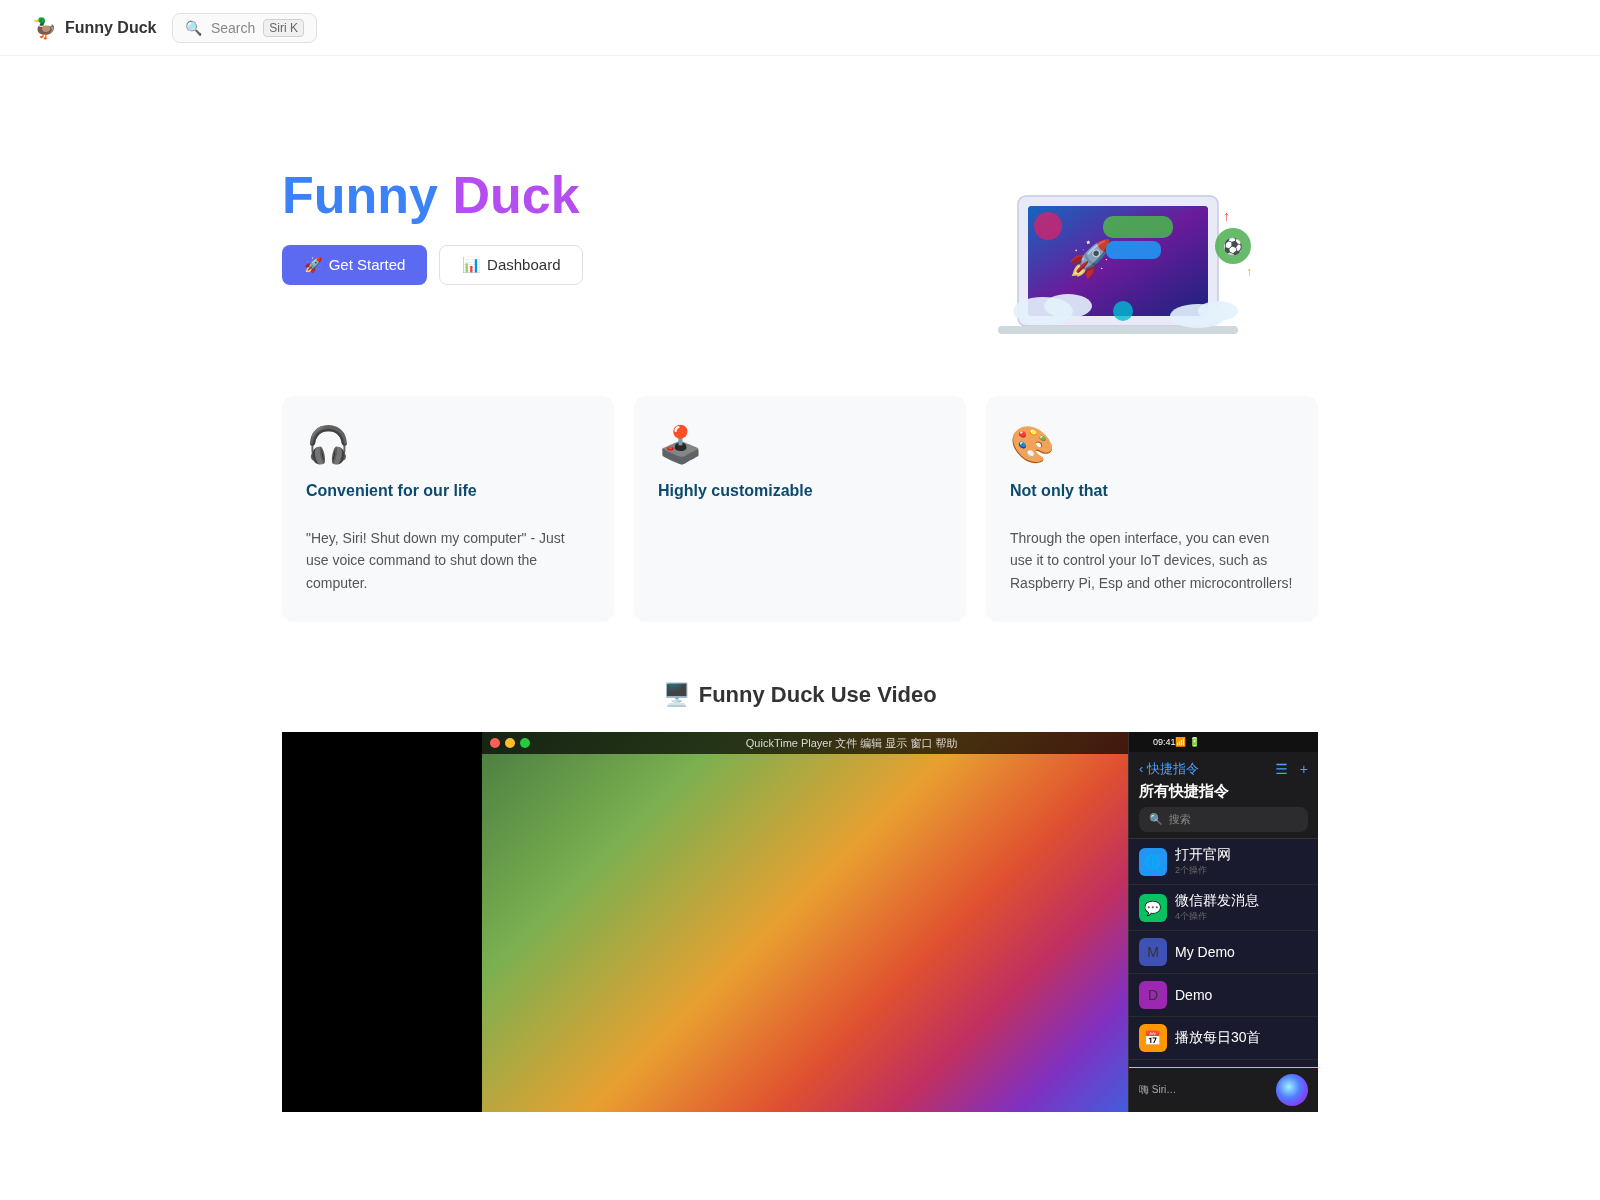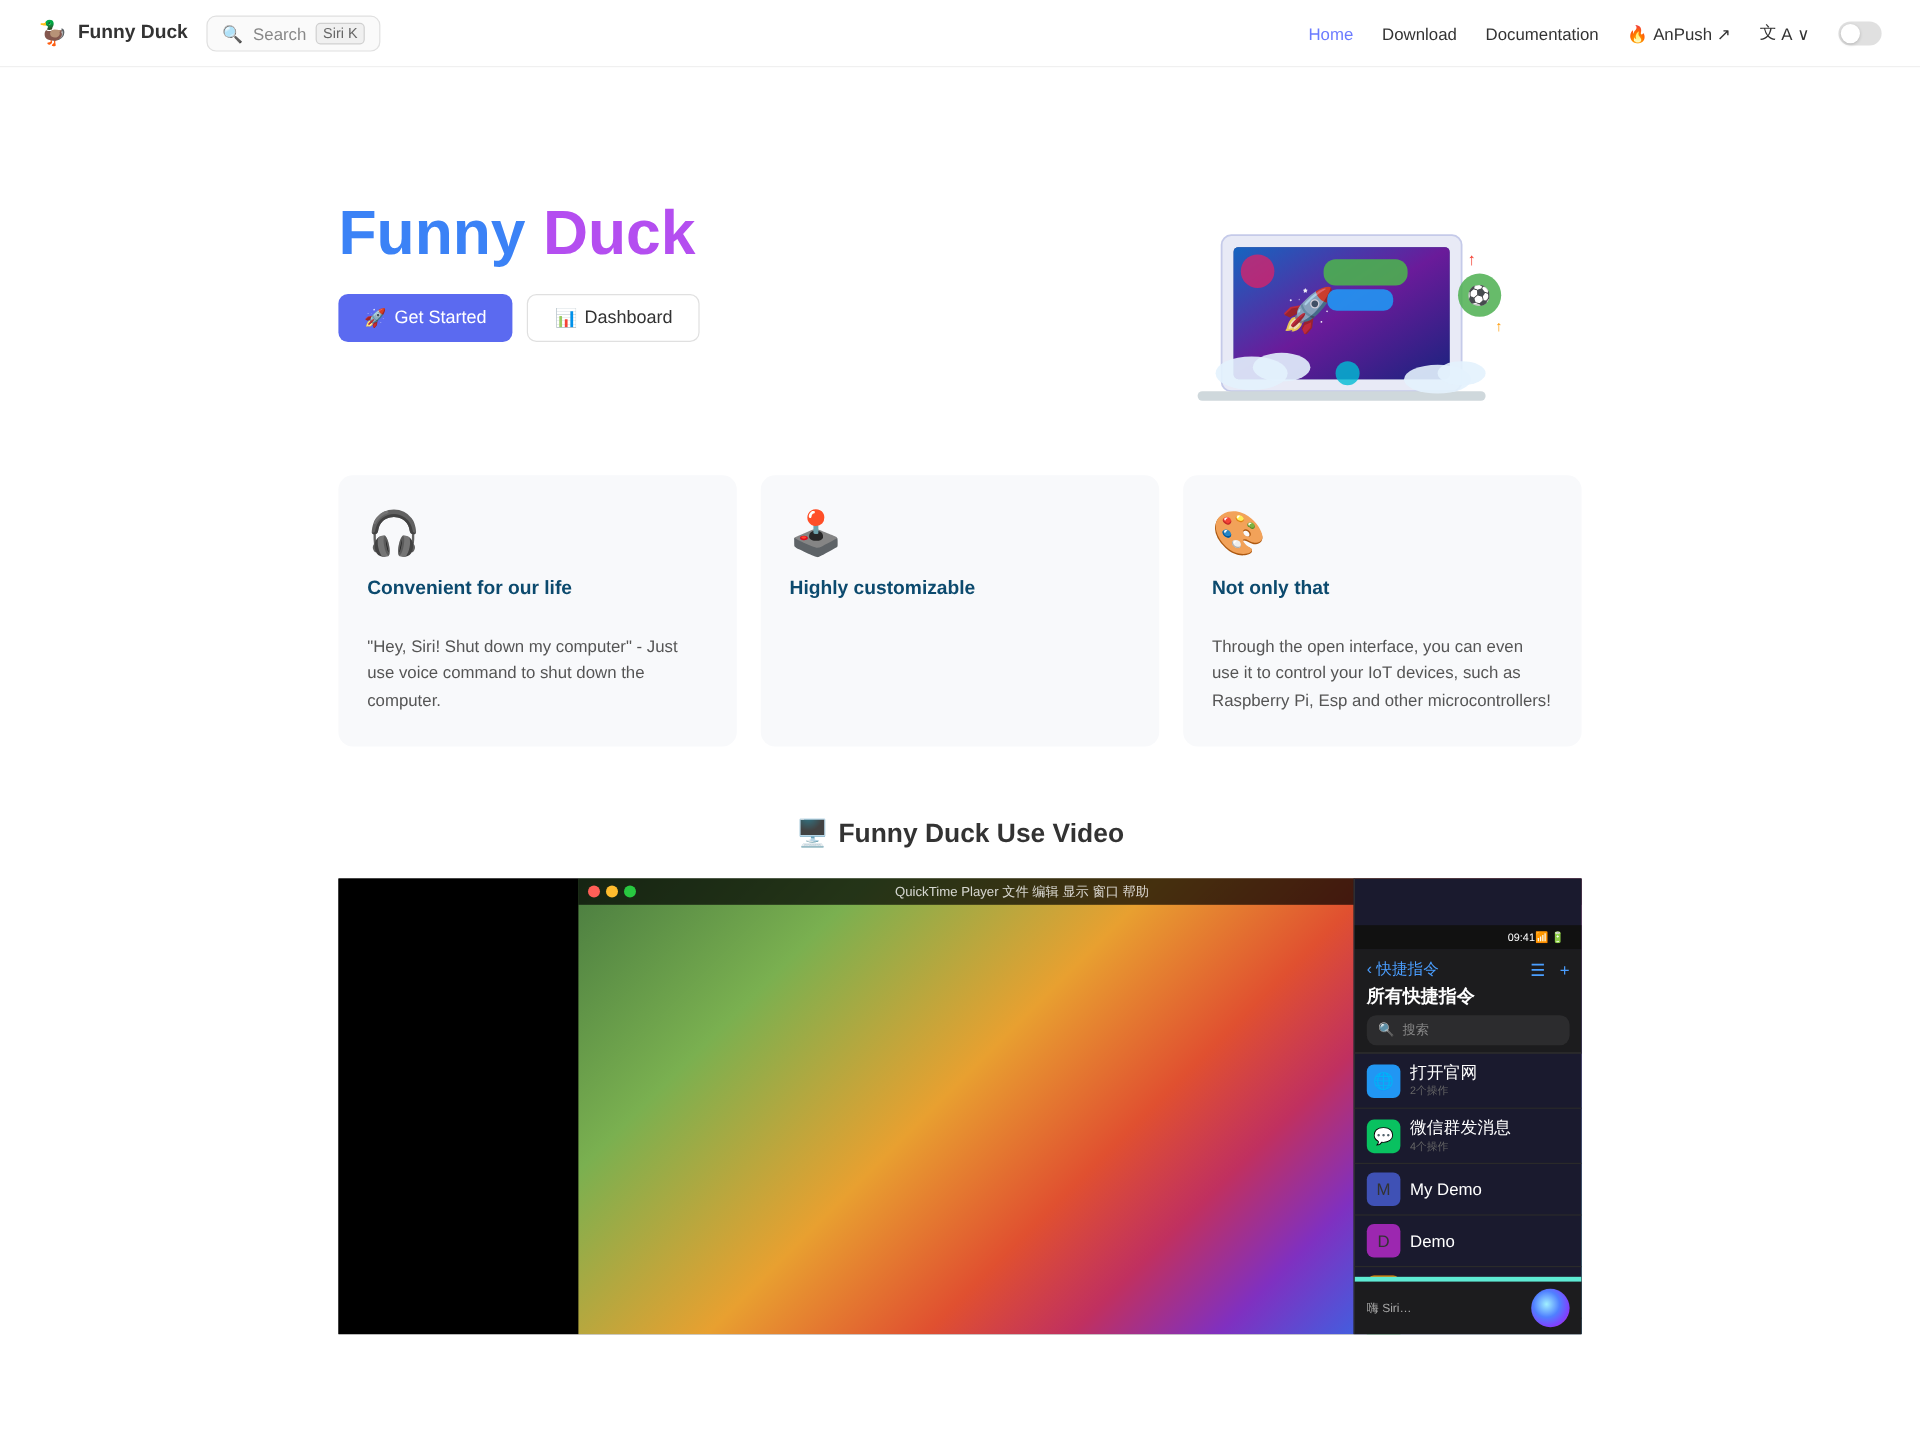--- a/index.html
+++ b/index.html
@@ -262,25 +262,24 @@
       width: 190px;
       height: 100%;
       background: #1a1a2e;
       border-left: 1px solid #333;
     }
     .phone-status-bar {
       height: 20px;
       background: #111;
       display: flex;
       align-items: center;
-      justify-content: flex-end;
-      padding: 0 14px;
+      justify-content: flex-start;
+      padding: 0 24px;
       font-size: 9px;
       color: #fff;
-      margin-top: 39px;
     }
     .phone-header {
       background: #1c1c1e;
       padding: 8px 10px 6px;
       border-bottom: 1px solid #333;
     }
     .phone-nav {
       display: flex;
       align-items: center;
       justify-content: space-between;
@@ -350,21 +349,21 @@
       color: #888;
       font-size: 10px;
     }
     .phone-bottom {
       position: absolute;
       bottom: 0;
       left: 0;
       right: 0;
       padding: 6px 10px;
       background: #1c1c1e;
-      border-top: 4px solid #5eead4;
+      border-top: 1px solid #5eead4;
     }
     .phone-siri {
       display: flex;
       align-items: center;
       justify-content: space-between;
     }
     .phone-siri-text {
       color: #aaa;
       font-size: 10px;
     }
@@ -381,38 +380,20 @@
 <nav class="navbar">
   <div class="navbar-left">
     <div class="brand">
       <span class="brand-icon">🦆</span>
       <span>Funny Duck</span>
     </div>
     <div class="search-box">
       <span>🔍</span>
       <span>Search</span>
       <span class="search-kbd">Siri K</span>
-    </div>
-  </div>
-  <div class="navbar-right">
-    <a class="nav-link active">Home</a>
-    <a class="nav-link">Download</a>
-    <a class="nav-link">Documentation</a>
-    <div class="nav-anpush">
-      <span>🔥</span>
-      <span>AnPush</span>
-      <span>↗</span>
-    </div>
-    <div class="nav-lang">
-      <span>文</span>
-      <span>A</span>
-      <span>∨</span>
-    </div>
-    <div class="theme-toggle">
-      <div class="theme-toggle-knob"></div>
     </div>
   </div>
 </nav>
 
 <section class="hero">
   <div class="hero-left">
     <h1 class="hero-title">
       <span class="hero-title-funny">Funny</span><span class="hero-title-duck"> Duck</span>
     </h1>
     <div class="hero-buttons">

